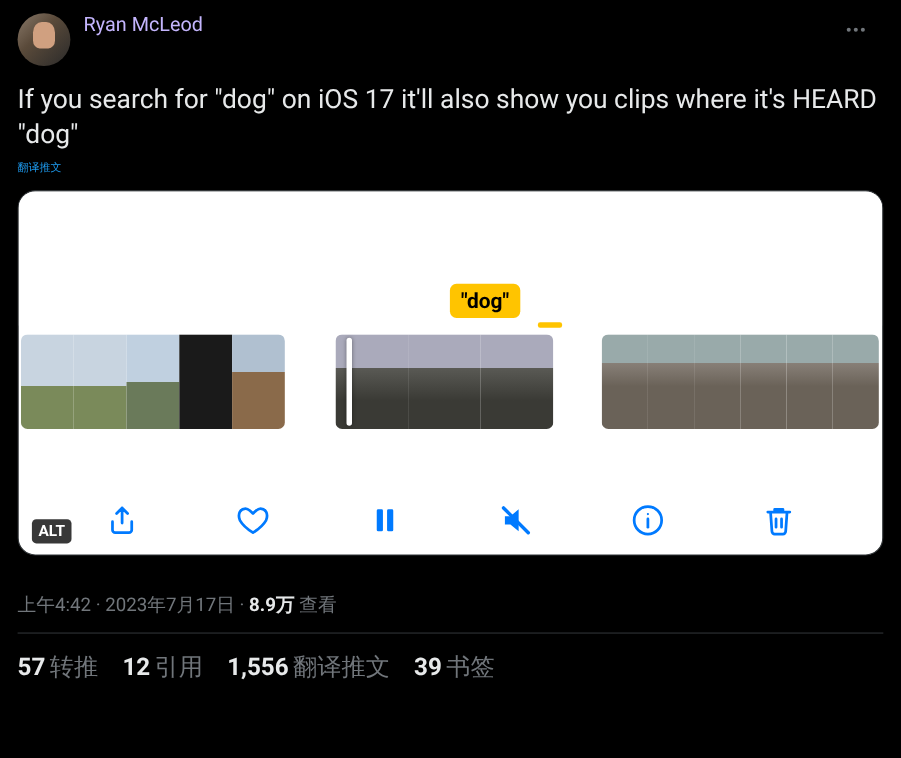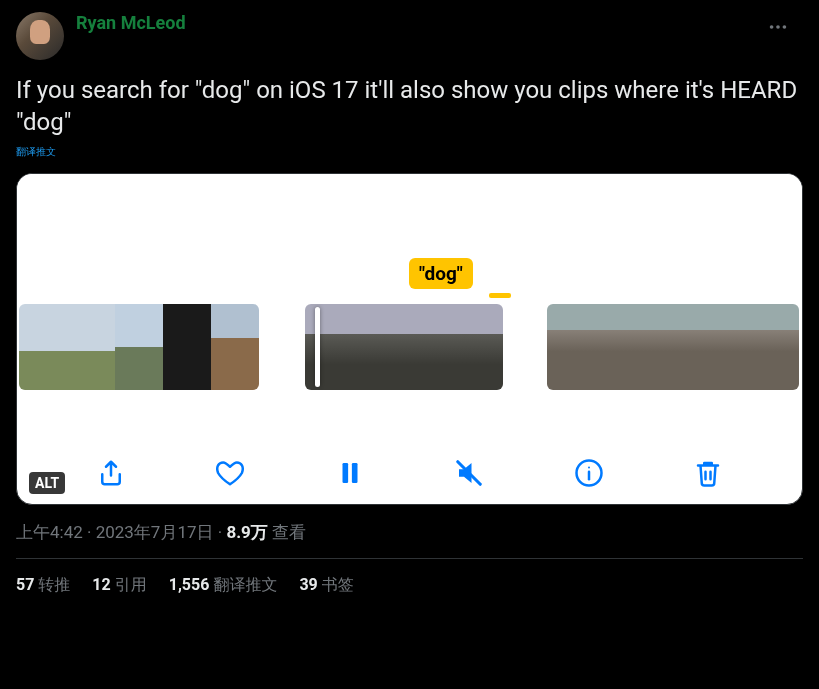--- a/index.html
+++ b/index.html
@@ -32,21 +32,21 @@
   }
   .avatar::after {
     content: "";
     position: absolute;
     top: 8px; left: 14px;
     width: 20px; height: 24px;
     background: #d0a080;
     border-radius: 40% 40% 30% 30%;
   }
   .name-block { display: flex; flex-direction: column; line-height: 1.25; }
-  .display-name { font-weight: 700; font-size: 18px; color: #15803d; }
+  .display-name { font-weight: 400; font-size: 18px; color: #c4b5fd; }
   .handle { color: #71767b; font-size: 17px; }
   .more-btn {
     position: absolute;
     right: 14px;
     top: 4px;
     color: #71767b;
     cursor: pointer;
   }
   .more-btn svg { width: 22px; height: 22px; }
   .body-text {
@@ -164,35 +164,35 @@
     bottom: 10px;
     background: rgba(0,0,0,0.78);
     color: #fff;
     font-weight: 700;
     font-size: 14px;
     padding: 3px 6px;
     border-radius: 4px;
     margin-top: 36px;
   }
   .meta-row {
-    margin-top: 16px;
+    margin-top: 33px;
     color: #71767b;
     font-size: 17px;
   }
   .meta-row b { color: #e7e9ea; font-weight: 700; }
   .divider {
     height: 1px;
     background: #2f3336;
     margin-top: 14px;
   }
   .stats-row {
     display: flex;
     gap: 22px;
     padding: 16px 0 10px 0;
-    font-size: 16px;
+    font-size: 22px;
     color: #71767b;
     text-align: center;
   }
   .stats-row b { color: #e7e9ea; font-weight: 700; margin-right: 4px; }
 </style>
 </head>
 <body>
 
 <div class="tweet">
 

